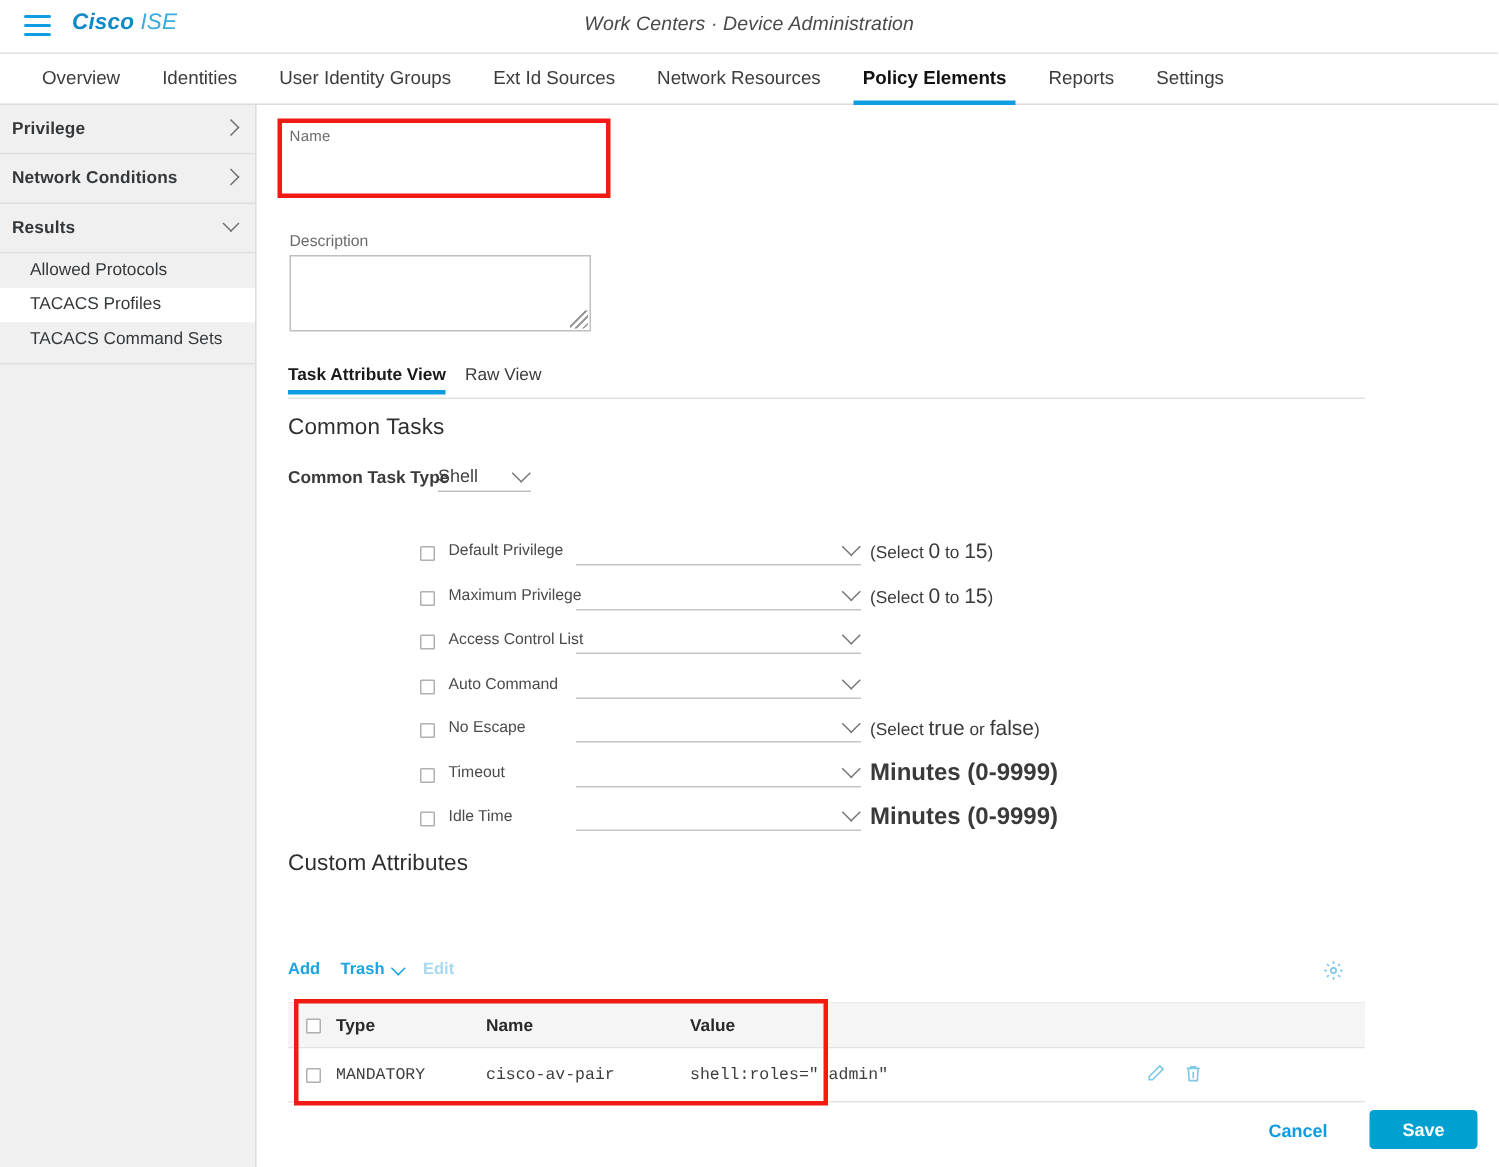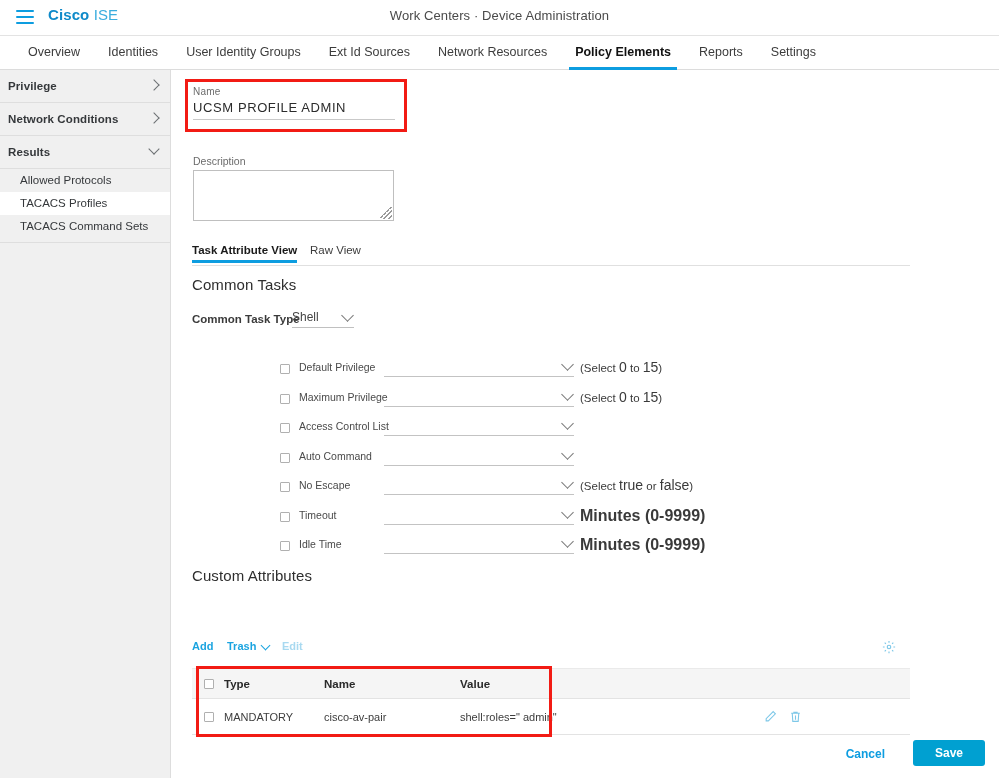--- a/index.html
+++ b/index.html
@@ -8,21 +8,21 @@
     font-family: "Liberation Sans", sans-serif;
     background: #ffffff;
     overflow: hidden;
     -webkit-font-smoothing: antialiased;
   }
   #app { position: relative; width: 999px; height: 778px; background: #fff; }
 
   
   .topbar {
     position: absolute; left: 0; top: 0; width: 999px; height: 36px;
-    background: #fff; border-bottom: 1px solid #e3e3e3;
+    background: #fff; border-bottom: 1px solid #e3e3e3; font-style: italic;
   }
   .hamburger {
     position: absolute; left: 16px; top: 10px; width: 18px; height: 14px;
     cursor: pointer;
   }
   .hamburger span {
     display: block; height: 2px; width: 18px; background: #0d9de0; margin-bottom: 4px;
     border-radius: 1px;
   }
   .hamburger span:last-child { margin-bottom: 0; }
@@ -199,20 +199,21 @@
     position: absolute; left: 192px; top: 668px; width: 718px;
     border-top: 1px solid #eaeaea;
   }
   .ca-head {
     position: relative; height: 30px; background: #f5f5f5;
     border-bottom: 1px solid #e3e3e3;
   }
   .ca-row {
     position: relative; height: 36px; background: #fff;
     border-bottom: 1px solid #e3e3e3;
+    font-family: Liberation Mono, monospace;
   }
   .cell { position: absolute; font-size: 11px; color: #3d3d3d; white-space: nowrap; }
   .cell.hdr { font-weight: bold; color: #2a2a2a; font-size: 11.5px; }
   .c-type  { left: 32px; }
   .c-name  { left: 132px; }
   .c-value { left: 268px; }
   .hdr-y { top: 9px; }
   .row-y { top: 12px; }
   .rowcheck {
     position: absolute; left: 12px; width: 10px; height: 10px;
@@ -293,21 +294,20 @@
       <div class="side-sub">
         <div class="lbl">TACACS Command Sets</div>
       </div>
     </div>
   </div>
 
   <div class="main"></div>
 
   <div class="field-name">
     <div class="flabel">Name</div>
-    <div class="fvalue funderline">UCSM PROFILE ADMIN</div>
   </div>
 
   <div class="field-desc">
     <div class="desc-label">Description</div>
     <div class="desc-box">
       <div class="resize-grip"></div>
     </div>
   </div>
 
   <div class="viewtabs">

